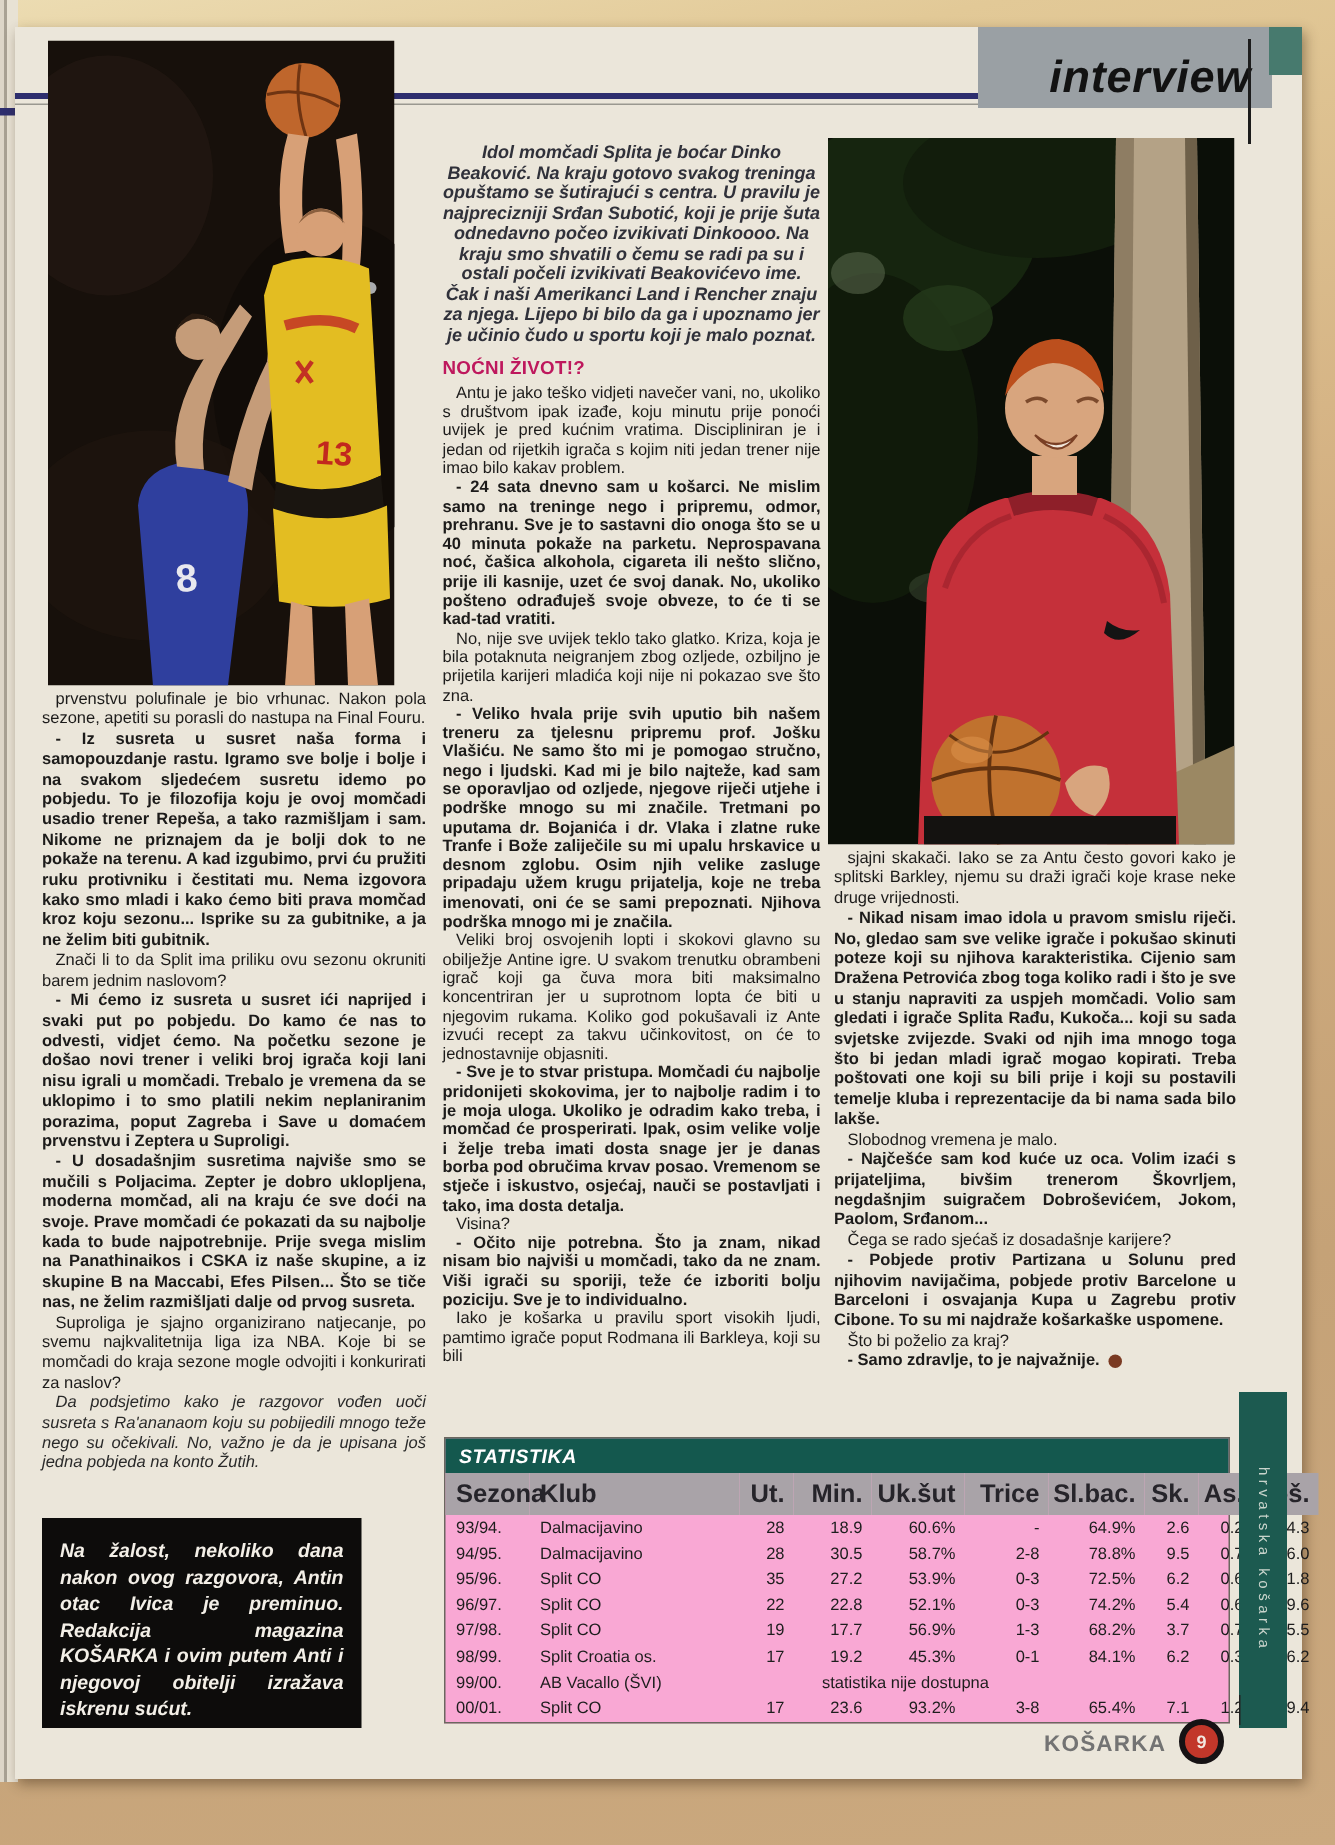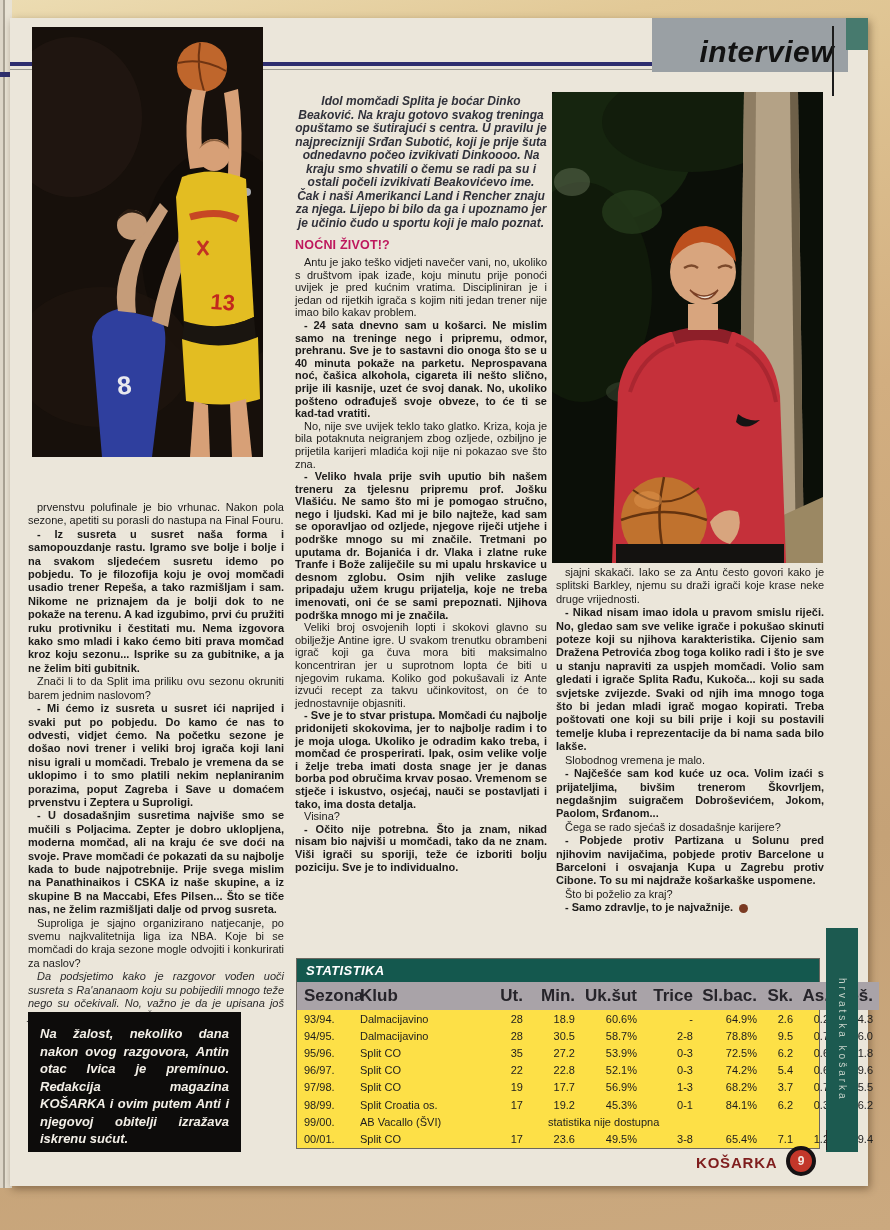--- a/index.html
+++ b/index.html
@@ -40,42 +40,42 @@
     font-weight:bold;font-style:italic;color:#30313a;
   }
   .nl-heading{margin:8px 0 4px 0;font-size:12.5px;font-weight:bold;color:#be185d;letter-spacing:.2px;}
   .obituary{
     position:absolute;left:18px;top:994px;width:213px;height:140px;background:#0d0c0b;
     box-sizing:border-box;padding:13px 12px;
   }
   .obituary p{margin:0;color:#f3efe7;font-size:13px;line-height:17.5px;font-weight:bold;font-style:italic;text-align:justify;}
   .endmark{display:inline-block;width:9px;height:9px;border-radius:50%;background:#7a3a22;margin-left:6px;vertical-align:middle;}
   
-  .stats-wrap{position:absolute;left:286px;top:940px;width:522px;border:1px solid #6b675f;background:#fde047;}
+  .stats-wrap{position:absolute;left:286px;top:940px;width:522px;border:1px solid #6b675f;background:#f9a8d4;}
   .stats-title{background:#14584e;color:#fff;font-size:13px;font-weight:bold;font-style:italic;
     padding:4px 0 4px 9px;letter-spacing:.4px;}
   table.stats{border-collapse:collapse;width:100%;table-layout:fixed;}
   table.stats th{
     background:#a9a3a8;color:#26242a;font-size:17px;font-weight:bold;text-align:right;
     padding:4px 6px 4px 0;white-space:nowrap;
   }
   table.stats th.l, table.stats td.l{text-align:left;padding-left:7px;padding-right:0;}
   table.stats td{font-size:11px;color:#1d1d1d;text-align:right;padding:2.6px 6px 2.6px 0;white-space:nowrap;}
   table.stats td.note{text-align:left;padding-left:55px;}
   
   .side-bar{
     position:absolute;left:816px;top:910px;width:32px;height:224px;background:#1c5a50;
     display:flex;align-items:center;justify-content:center;
   }
   .side-bar span{
     writing-mode:vertical-rl;text-orientation:sideways;
     color:#c9d4cc;font-size:10px;letter-spacing:3px;white-space:nowrap;
   }
   .footer-vline{position:absolute;left:816px;top:1112px;width:1px;height:20px;background:#222;}
-  .footer-brand{position:absolute;left:686px;top:1136px;font-size:15px;font-weight:bold;color:#7f1d1d;letter-spacing:.8px;}
+  .footer-brand{position:absolute;left:686px;top:1136px;font-size:15px;font-weight:bold;color:#737373;letter-spacing:.8px;}
   .page-badge{
     position:absolute;left:776px;top:1128px;width:30px;height:30px;border-radius:50%;
     background:#c2372a;border:4px solid #161214;box-sizing:border-box;
     display:flex;align-items:center;justify-content:center;
   }
   .page-badge span{color:#f2e8e0;font-size:12px;font-weight:bold;}
 </style>
 </head>
 <body>
 
@@ -131,20 +131,21 @@
     <p class="intro">Idol momčadi Splita je boćar Dinko Beaković. Na kraju gotovo svakog treninga opuštamo se šutirajući s centra. U pravilu je najprecizniji Srđan Subotić, koji je prije šuta odnedavno počeo izvikivati Dinkoooo. Na kraju smo shvatili o čemu se radi pa su i ostali počeli izvikivati Beakovićevo ime. Čak i naši Amerikanci Land i Rencher znaju za njega. Lijepo bi bilo da ga i upoznamo jer je učinio čudo u sportu koji je malo poznat.</p>
     <h2 class="nl-heading">NOĆNI ŽIVOT!?</h2>
     <p class="para q">Antu je jako teško vidjeti navečer vani, no, ukoliko s društvom ipak izađe, koju minutu prije ponoći uvijek je pred kućnim vratima. Discipliniran je i jedan od rijetkih igrača s kojim niti jedan trener nije imao bilo kakav problem.</p>
     <p class="para a">- 24 sata dnevno sam u košarci. Ne mislim samo na treninge nego i pripremu, odmor, prehranu. Sve je to sastavni dio onoga što se u 40 minuta pokaže na parketu. Neprospavana noć, čašica alkohola, cigareta ili nešto slično, prije ili kasnije, uzet će svoj danak. No, ukoliko pošteno odrađuješ svoje obveze, to će ti se kad-tad vratiti.</p>
     <p class="para q">No, nije sve uvijek teklo tako glatko. Kriza, koja je bila potaknuta neigranjem zbog ozljede, ozbiljno je prijetila karijeri mladića koji nije ni pokazao sve što zna.</p>
     <p class="para a">- Veliko hvala prije svih uputio bih našem treneru za tjelesnu pripremu prof. Jošku Vlašiću. Ne samo što mi je pomogao stručno, nego i ljudski. Kad mi je bilo najteže, kad sam se oporavljao od ozljede, njegove riječi utjehe i podrške mnogo su mi značile. Tretmani po uputama dr. Bojanića i dr. Vlaka i zlatne ruke Tranfe i Bože zaliječile su mi upalu hrskavice u desnom zglobu. Osim njih velike zasluge pripadaju užem krugu prijatelja, koje ne treba imenovati, oni će se sami prepoznati. Njihova podrška mnogo mi je značila.</p>
     <p class="para q">Veliki broj osvojenih lopti i skokovi glavno su obilježje Antine igre. U svakom trenutku obrambeni igrač koji ga čuva mora biti maksimalno koncentriran jer u suprotnom lopta će biti u njegovim rukama. Koliko god pokušavali iz Ante izvući recept za takvu učinkovitost, on će to jednostavnije objasniti.</p>
     <p class="para a">- Sve je to stvar pristupa. Momčadi ću najbolje pridonijeti skokovima, jer to najbolje radim i to je moja uloga. Ukoliko je odradim kako treba, i momčad će prosperirati. Ipak, osim velike volje i želje treba imati dosta snage jer je danas borba pod obručima krvav posao. Vremenom se stječe i iskustvo, osjećaj, nauči se postavljati i tako, ima dosta detalja.</p>
     <p class="para q">Visina?</p>
     <p class="para a">- Očito nije potrebna. Što ja znam, nikad nisam bio najviši u momčadi, tako da ne znam. Viši igrači su sporiji, teže će izboriti bolju poziciju. Sve je to individualno.</p>
+    <p class="para q">Iako je košarka u pravilu sport visokih ljudi, pamtimo igrače poput Rodmana ili Barkleya, koji su bili</p>
   </div>
 
   <svg class="photo" style="left:542px;top:74px;" width="271" height="471" viewBox="0 0 271 471">
     <rect width="271" height="471" fill="#0b0f08"></rect>
     <g>
       <ellipse cx="50" cy="60" rx="90" ry="70" fill="#16250f"></ellipse>
       <ellipse cx="140" cy="30" rx="90" ry="50" fill="#121d0c"></ellipse>
       <ellipse cx="30" cy="200" rx="70" ry="110" fill="#101a0a"></ellipse>
       <ellipse cx="80" cy="120" rx="30" ry="22" fill="#24391a" opacity=".8"></ellipse>
       <ellipse cx="20" cy="90" rx="18" ry="14" fill="#5d6b51" opacity=".55"></ellipse>
@@ -173,21 +174,21 @@
         <path d="M69 428 Q112 412 155 428" stroke="#64330f" stroke-width="2.5" fill="none"></path>
         <path d="M112 385 Q102 428 114 471" stroke="#64330f" stroke-width="2.5" fill="none"></path>
         <path d="M81 398 Q112 422 147 396" stroke="#64330f" stroke-width="2" fill="none"></path>
         <ellipse cx="96" cy="408" rx="14" ry="9" fill="#e0964e" opacity=".5"></ellipse>
       </g>
       <path d="M158 430 Q170 414 186 420 Q192 438 178 452 Q162 448 158 430 Z" fill="#d8a57e"></path>
       <rect x="64" y="452" width="168" height="19" fill="#141210"></rect>
     </g>
   </svg>
 
-  <div class="col" style="left:18px;top:442px;width:256px;margin-top:41px;">
+  <div class="col" style="left:18px;top:442px;width:256px;">
     <p class="para q">prvenstvu polufinale je bio vrhunac. Nakon pola sezone, apetiti su porasli do nastupa na Final Fouru.</p>
     <p class="para a">- Iz susreta u susret naša forma i samopouzdanje rastu. Igramo sve bolje i bolje i na svakom sljedećem susretu idemo po pobjedu. To je filozofija koju je ovoj momčadi usadio trener Repeša, a tako razmišljam i sam. Nikome ne priznajem da je bolji dok to ne pokaže na terenu. A kad izgubimo, prvi ću pružiti ruku protivniku i čestitati mu. Nema izgovora kako smo mladi i kako ćemo biti prava momčad kroz koju sezonu... Isprike su za gubitnike, a ja ne želim biti gubitnik.</p>
     <p class="para q">Znači li to da Split ima priliku ovu sezonu okruniti barem jednim naslovom?</p>
     <p class="para a">- Mi ćemo iz susreta u susret ići naprijed i svaki put po pobjedu. Do kamo će nas to odvesti, vidjet ćemo. Na početku sezone je došao novi trener i veliki broj igrača koji lani nisu igrali u momčadi. Trebalo je vremena da se uklopimo i to smo platili nekim neplaniranim porazima, poput Zagreba i Save u domaćem prvenstvu i Zeptera u Suproligi.</p>
     <p class="para a">- U dosadašnjim susretima najviše smo se mučili s Poljacima. Zepter je dobro uklopljena, moderna momčad, ali na kraju će sve doći na svoje. Prave momčadi će pokazati da su najbolje kada to bude najpotrebnije. Prije svega mislim na Panathinaikos i CSKA iz naše skupine, a iz skupine B na Maccabi, Efes Pilsen... Što se tiče nas, ne želim razmišljati dalje od prvog susreta.</p>
     <p class="para q">Suproliga je sjajno organizirano natjecanje, po svemu najkvalitetnija liga iza NBA. Koje bi se momčadi do kraja sezone mogle odvojiti i konkurirati za naslov?</p>
     <p class="para note">Da podsjetimo kako je razgovor vođen uoči susreta s Ra'ananaom koju su pobijedili mnogo teže nego su očekivali. No, važno je da je upisana još jedna pobjeda na konto Žutih.</p>
   </div>
 
   <div class="obituary">
@@ -310,21 +311,21 @@
         <tr>
           <td class="l">99/00.</td>
           <td class="l">AB Vacallo (ŠVI)</td>
           <td colspan="8" class="note">statistika nije dostupna</td>
         </tr>
         <tr>
           <td class="l">00/01.</td>
           <td class="l">Split CO</td>
           <td>17</td>
           <td>23.6</td>
-          <td>49.5%</td>
+          <td>93.2%</td>
           <td>3-8</td>
           <td>65.4%</td>
           <td>7.1</td>
           <td>1.2</td>
           <td>9.4</td>
         </tr>
       </tbody>
     </table>
   </div>
 

